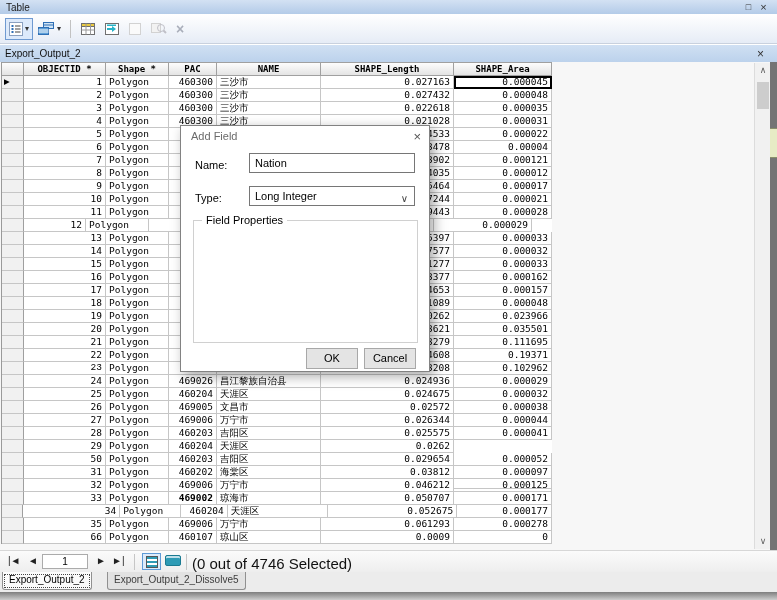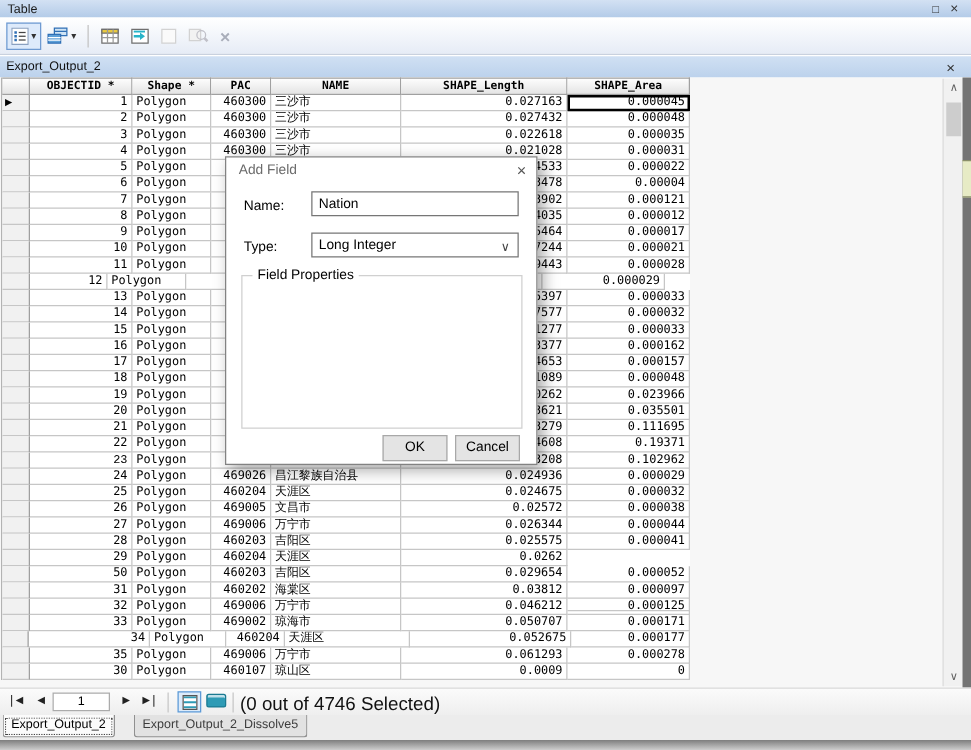--- a/index.html
+++ b/index.html
@@ -462,21 +462,21 @@
         <div class="dcell " style="width: 63px;">Polygon</div>
         <div class="dcell r" style="width: 48px;">469006</div>
         <div class="dcell " style="width: 104px;">万宁市</div>
         <div class="dcell r" style="width: 133px;">0.046212</div>
         <div class="dcell r" style="width: 98px;">0.000125</div>
       </div>
       <div class="drow">
         <div class="selcell" style="width: 22px;"></div>
         <div class="dcell r" style="width: 82px;">33</div>
         <div class="dcell " style="width: 63px;">Polygon</div>
-        <div class="dcell r" style="width: 48px;">469002</div>
+        <div class="dcell r" style="width: 48px; font-weight: bold;">469002</div>
         <div class="dcell " style="width: 104px;">琼海市</div>
         <div class="dcell r" style="width: 133px;">0.050707</div>
         <div class="dcell r" style="width: 98px;">0.000171</div>
       </div>
       <div class="drow">
         <div class="selcell" style="width: 22px;"></div>
         <div class="dcell r" style="width: 100px;">34</div>
         <div class="dcell " style="width: 63px;">Polygon</div>
         <div class="dcell r" style="width: 48px;">460204</div>
         <div class="dcell " style="width: 104px;">天涯区</div>
@@ -487,21 +487,21 @@
         <div class="selcell" style="width: 22px;"></div>
         <div class="dcell r" style="width: 82px;">35</div>
         <div class="dcell " style="width: 63px;">Polygon</div>
         <div class="dcell r" style="width: 48px;">469006</div>
         <div class="dcell " style="width: 104px;">万宁市</div>
         <div class="dcell r" style="width: 133px;">0.061293</div>
         <div class="dcell r" style="width: 98px;">0.000278</div>
       </div>
       <div class="drow">
         <div class="selcell" style="width: 22px;"></div>
-        <div class="dcell r" style="width: 82px;">30</div>
+        <div class="dcell r" style="width: 82px;">66</div>
         <div class="dcell " style="width: 63px;">Polygon</div>
         <div class="dcell r" style="width: 48px;">460107</div>
         <div class="dcell " style="width: 104px;">琼山区</div>
         <div class="dcell r" style="width: 133px;">0.0009</div>
         <div class="dcell r" style="width: 98px;">0</div>
       </div>
     </div>
   <div class="vscroll">
     <div class="vs-arrow" style="top:0;">∧</div>
     <div class="vs-thumb"></div>

